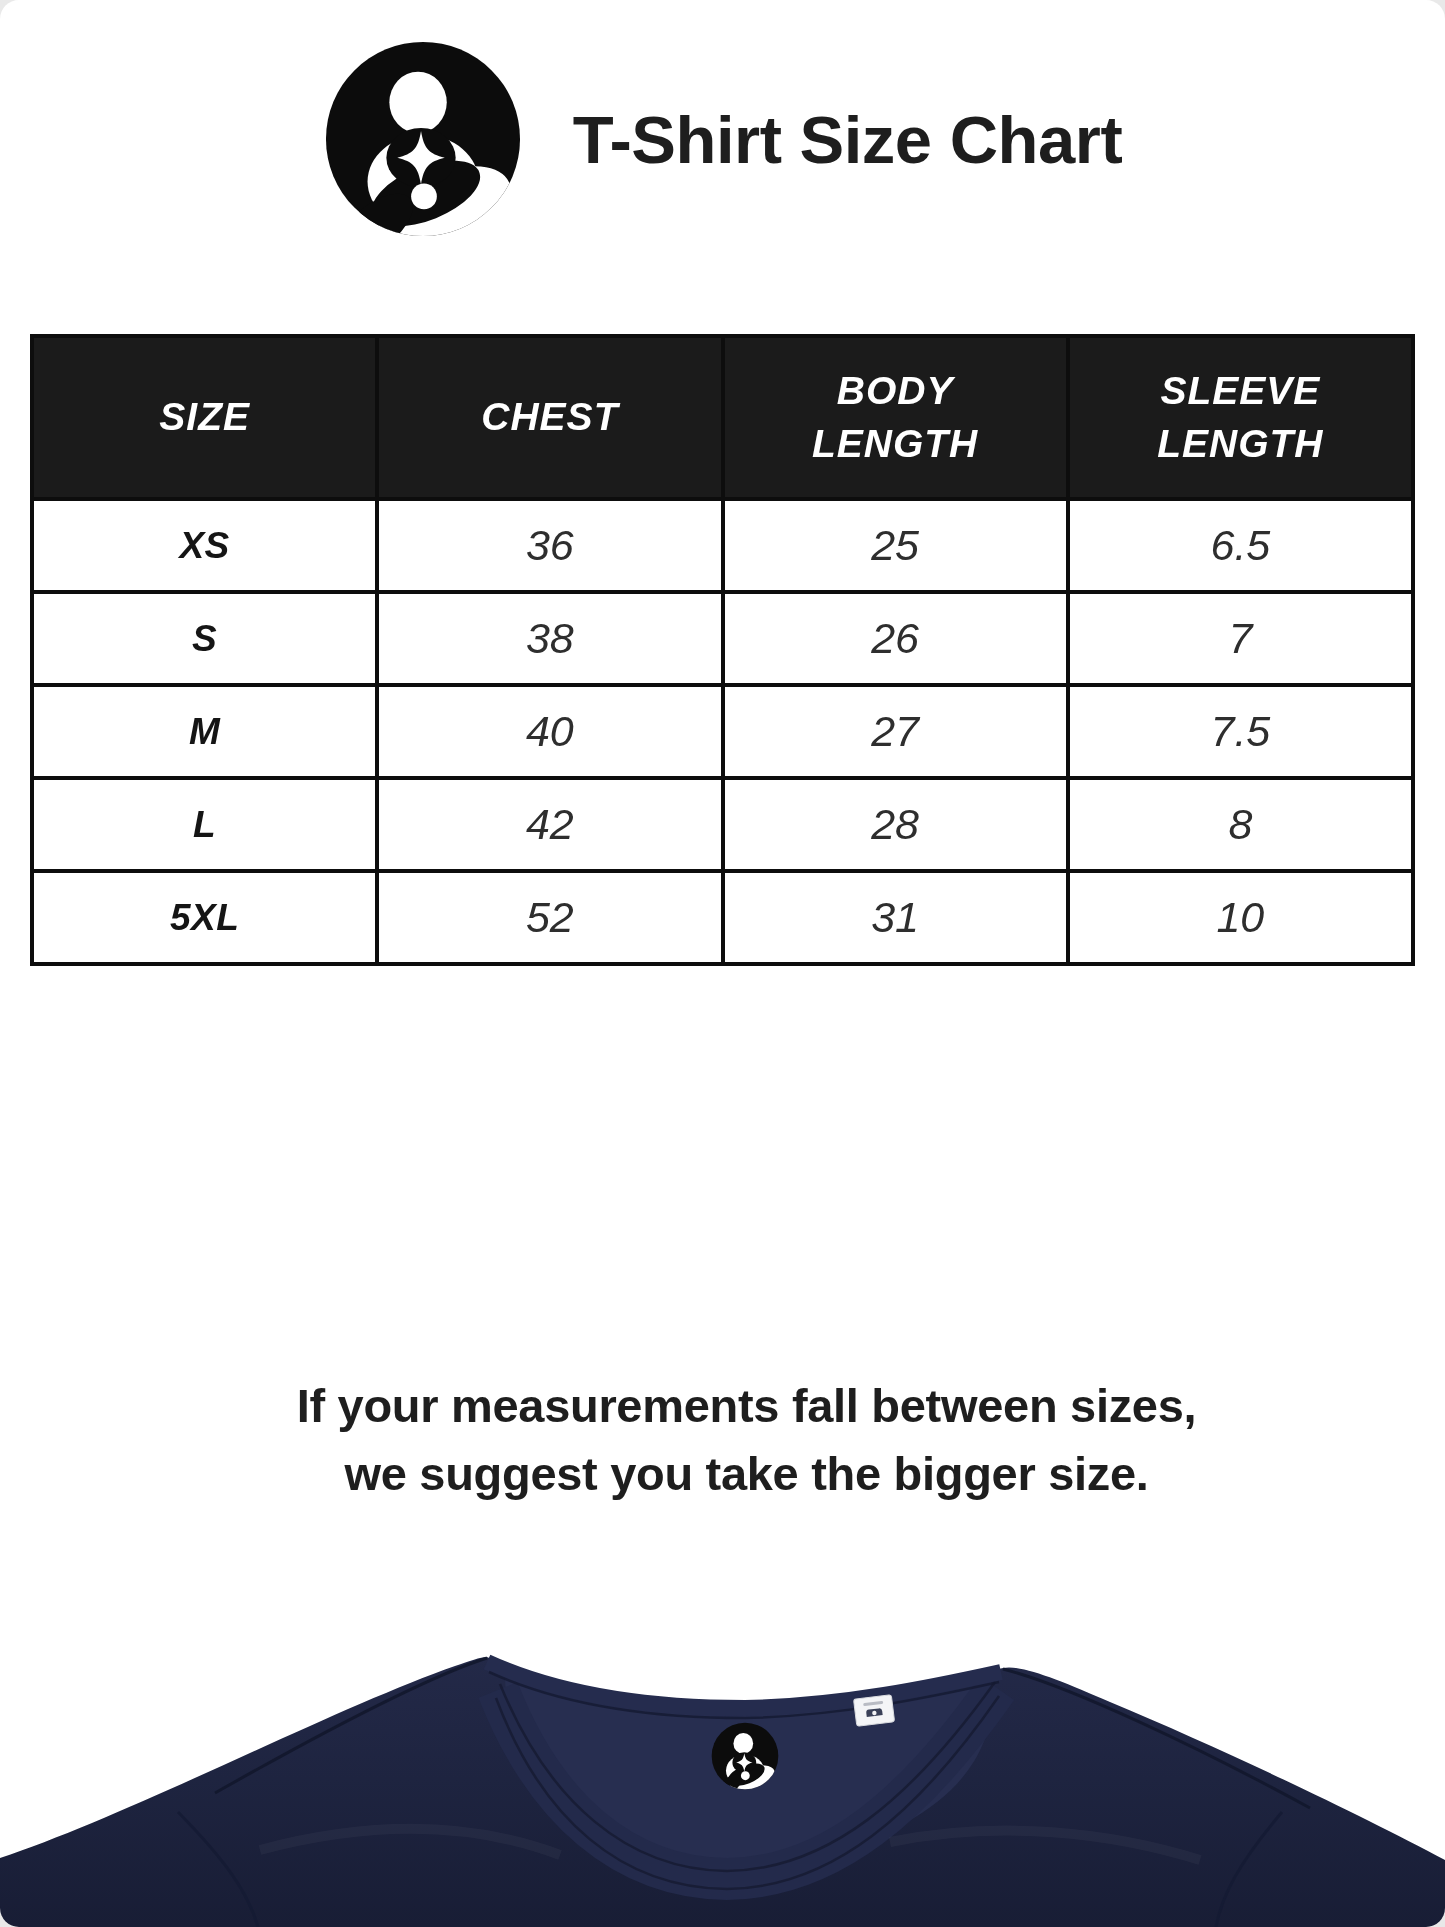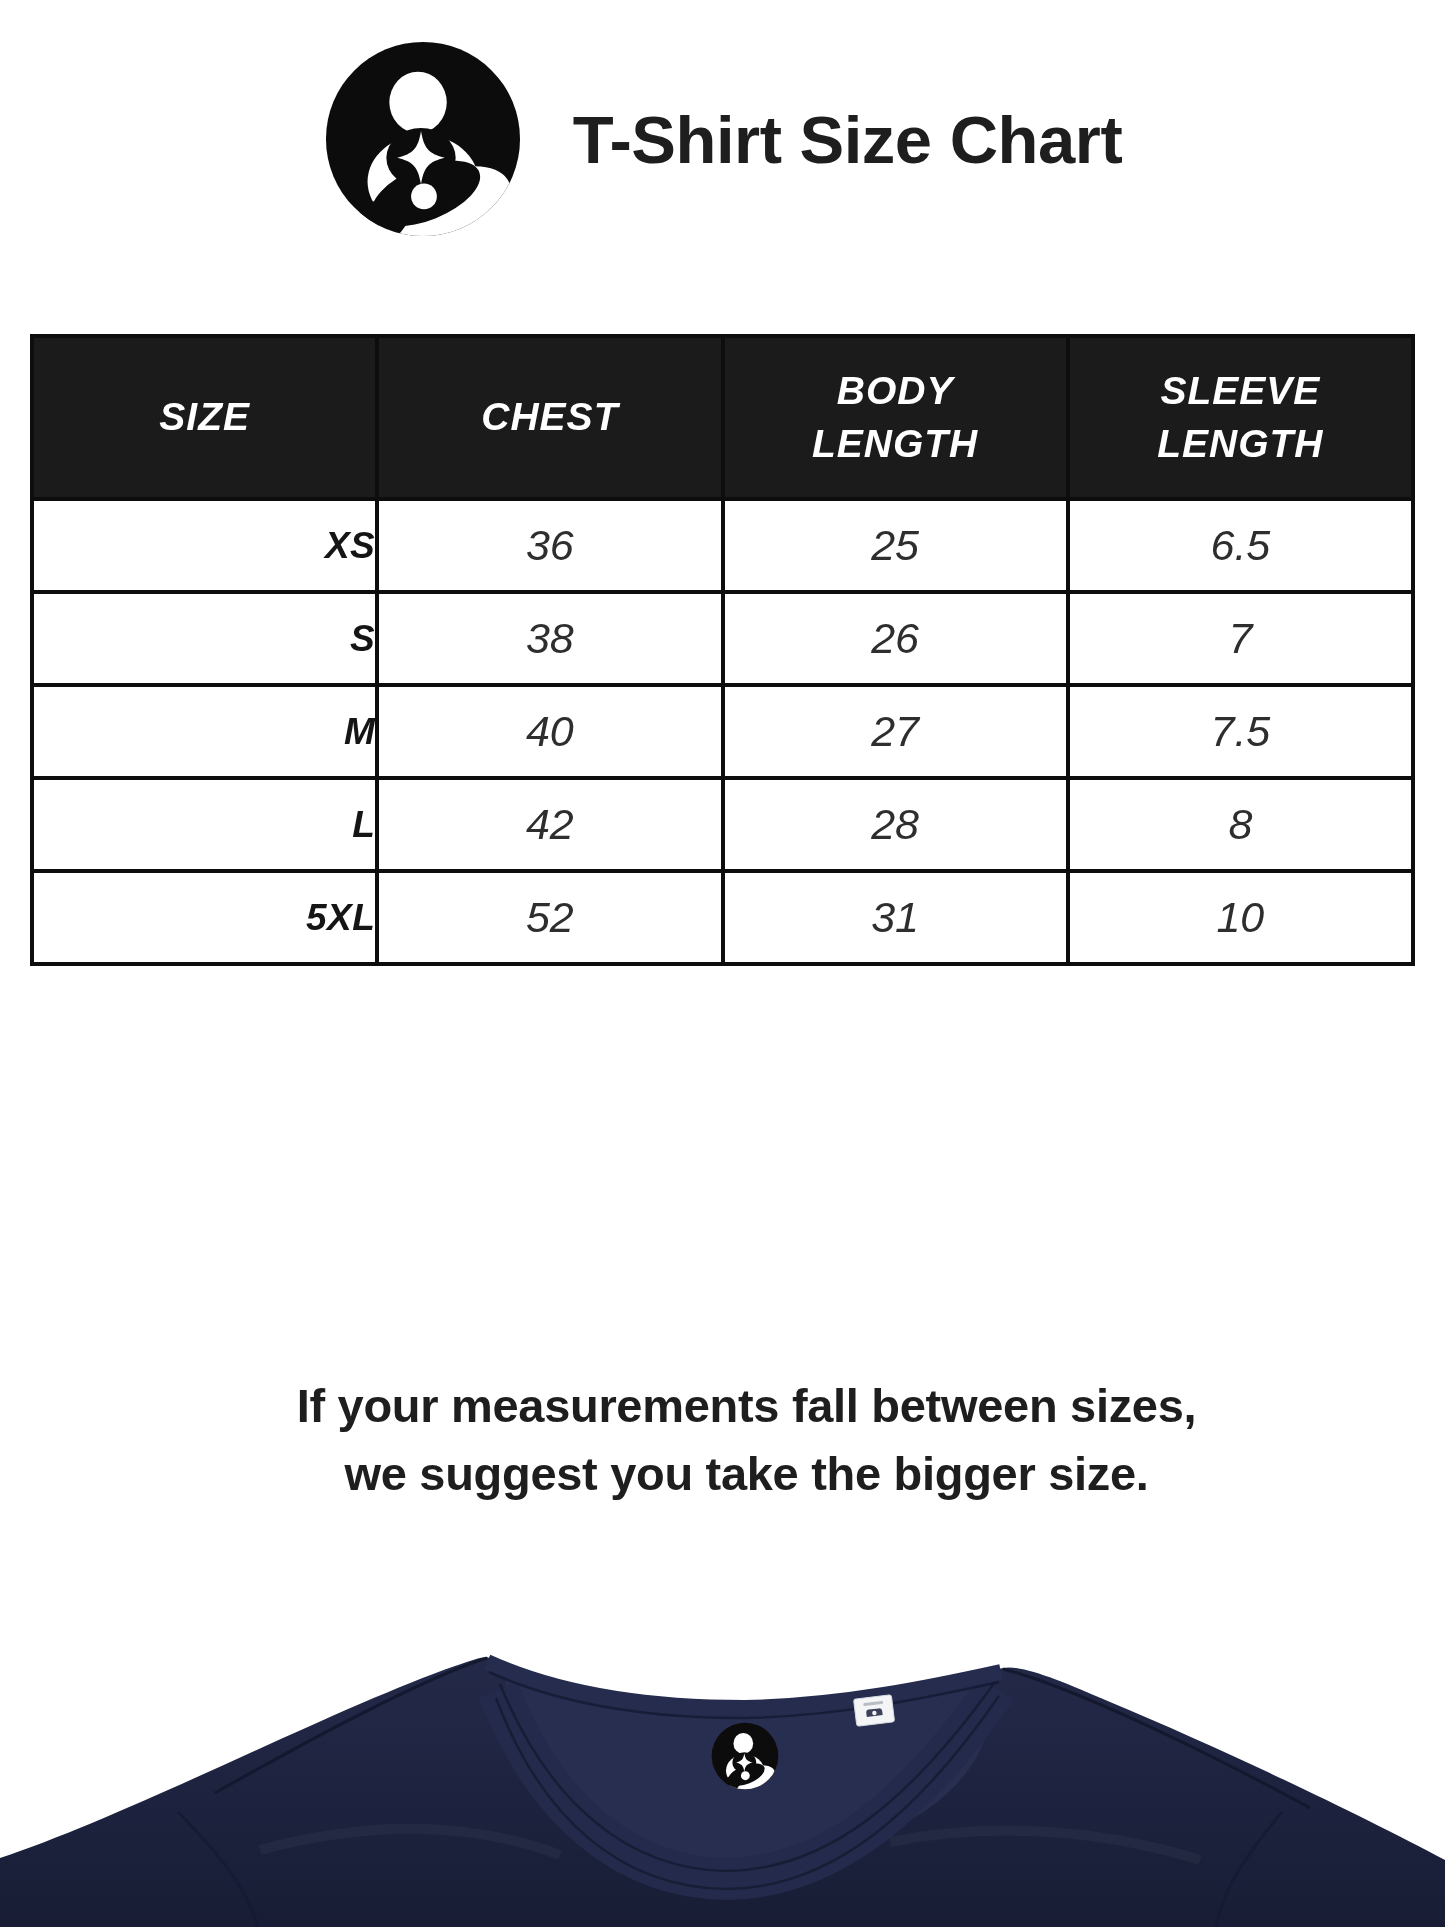--- a/index.html
+++ b/index.html
@@ -3,20 +3,21 @@
 <meta charset="utf-8">
 <style>
   html,body{margin:0;padding:0;background:#e9e9e9;}
   .page{
     position:relative;
     width:1445px;height:1927px;
     background:var(--page-bg,#ffffff);
     font-family:"Liberation Sans", sans-serif;
     overflow:hidden;
     margin:0 auto;
+    border-radius:19px;
   }
   
   .brand-header{
     position:absolute;top:40px;left:0;right:0;
     display:flex;justify-content:center;align-items:center;gap:50px;
   }
   .brand-logo{width:200px;height:198px;flex:0 0 auto;}
   .page-title{
     font-size:67px;font-weight:800;letter-spacing:-.5px;
     color:var(--text,#1e1e1e);white-space:nowrap;
@@ -34,21 +35,21 @@
   }
   .size-table th{
     background:var(--table-header-bg,#1b1b1b);
     color:#ffffff;height:159px;
     font-size:39px;font-weight:700;letter-spacing:1px;line-height:1.35;
     width:25%;
   }
   .hdr-line2{display:block;}
   .hdr-line2:empty{display:none;}
   .size-table td{height:89px;font-size:43px;font-weight:400;color:#2e2e2e;}
-  .size-table td.size-cell{font-size:37px;font-weight:700;color:#151515;letter-spacing:.5px;text-align:right;}
+  .size-table td.size-cell{font-size:37px;font-weight:700;color:#151515;letter-spacing:.5px;}
   
   .fit-note{
     position:absolute;top:1372px;left:0;right:0;
     text-align:center;font-size:47px;font-weight:700;
     color:var(--text,#1e1e1e);line-height:68px;letter-spacing:-.3px;margin-left:48px;
   }
   .fit-note span{display:block;}
   
   .shirt-photo{position:absolute;left:0;top:1580px;width:1445px;height:347px;}
   .hidden-defs{position:absolute;width:0;height:0;overflow:hidden;}

